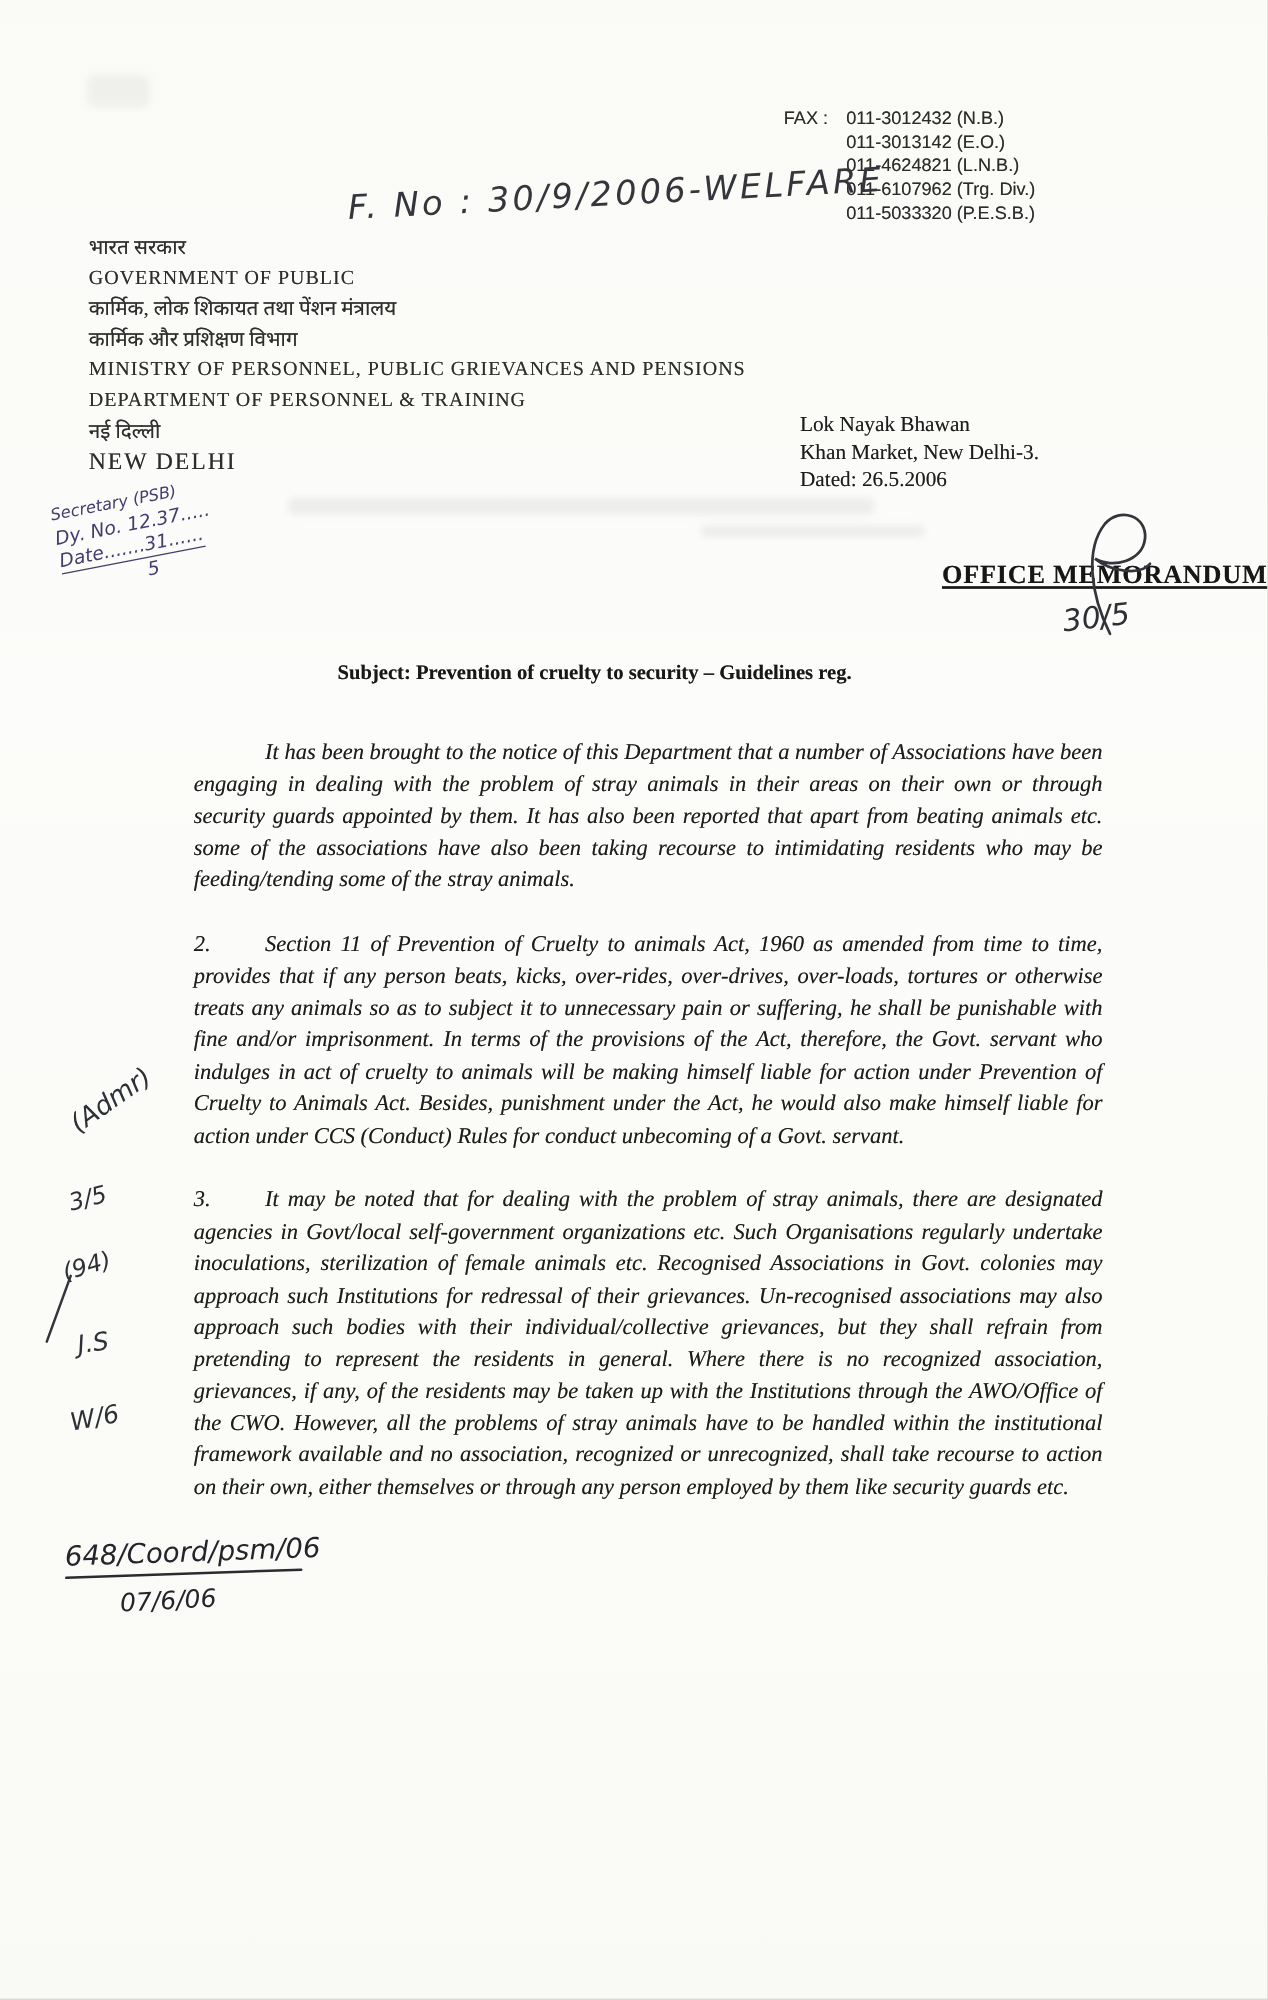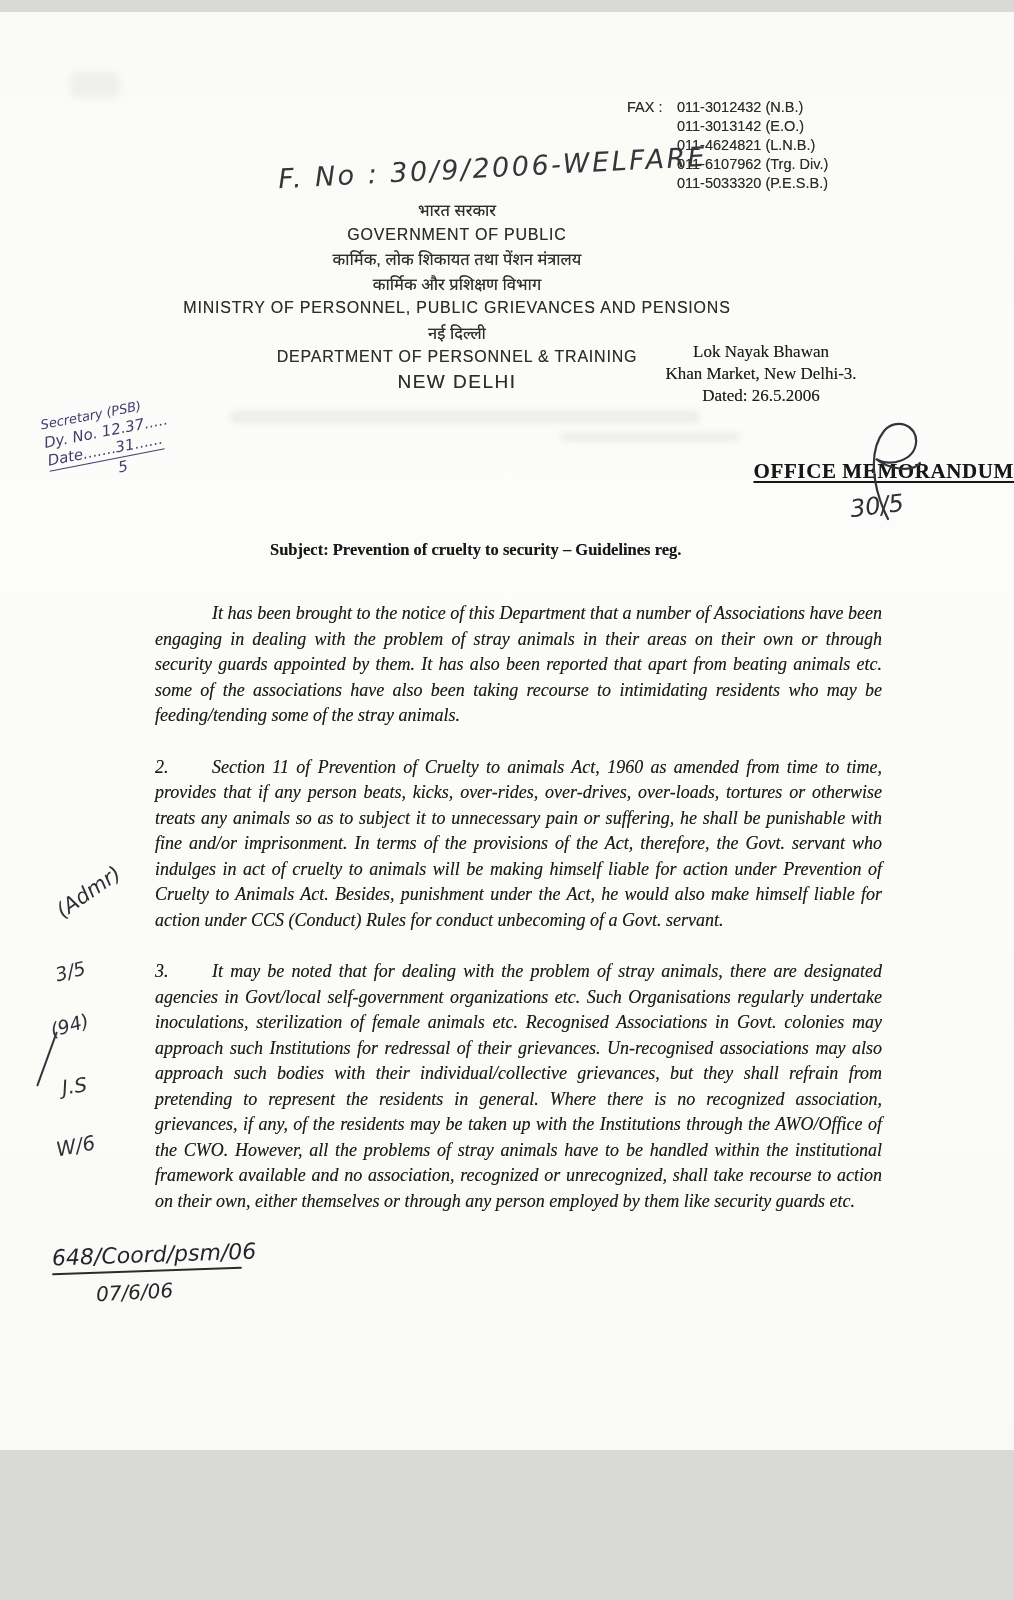--- a/index.html
+++ b/index.html
@@ -1,19 +1,19 @@
 <!DOCTYPE html>
 <html><head>
 <meta charset="utf-8">
 <style>
   html,body { margin:0; padding:0; background:#d9d9d6; }
   .page {
     position:relative;
-    width:1014px; height:1438px;
-    margin:12px auto;
+    width:1014px; height:1599px;
+    margin:0 auto;
     background:linear-gradient(180deg,#fafaf7 0%, #fcfcfa 35%, #fbfbf8 70%, #f9f9f6 100%);
     overflow:hidden;
     font-family:"Liberation Serif", serif;
     color:#1f1f1f;
   }
   .typed { text-shadow:0 0 0.5px rgba(35,35,35,0.55); }
 
   
   .fax-block {
     position:absolute; left:627px; top:86px;
@@ -28,33 +28,33 @@
   
   .fno {
     position:absolute; left:278px; top:140px;
     font-family:"DejaVu Sans", sans-serif; font-style:italic;
     font-size:27px; letter-spacing:2.5px; color:#34363c;
     transform:rotate(-3deg); white-space:nowrap;
   }
 
   
   .letterhead {
-    position:absolute; left:60px; top:186px; width:794px;
-    text-align:center; color:#2d2d2d;
-    font-family:Liberation Sans, sans-serif;
+    position:absolute; left:71px; top:186px; width:794px;
+    text-align:left; color:#2d2d2d;
+    font-family:Liberation Serif, serif;
   }
   .lh-line { line-height:24.5px; }
   .lh-en { font-size:16px; letter-spacing:0.8px; }
   .lh-hi { font-size:16.5px; }
   .lh-small { font-size:19px; letter-spacing:1.5px; }
 
   
   .address {
     position:absolute; left:640px; top:329px; width:242px;
-    text-align:center; font-size:17px; line-height:22px; color:#1d1d1d;
+    font-size:17px; line-height:22px; color:#1d1d1d;
   }
 
   
   .stamp {
     position:absolute; left:45px; top:392px;
     transform:rotate(-11deg);
     font-family:"DejaVu Sans", sans-serif; font-style:italic;
     color:#453c6e; line-height:18px; white-space:nowrap;
   }
   .stamp-l1 { font-size:13px; }
@@ -144,22 +144,22 @@
   </div>
 
   <div class="fno">F. No : 30/9/2006-WELFARE</div>
 
   <div class="letterhead typed">
     <div class="lh-line lh-hi">भारत सरकार</div>
     <div class="lh-line lh-en">GOVERNMENT OF PUBLIC</div>
     <div class="lh-line lh-hi">कार्मिक, लोक शिकायत तथा पेंशन मंत्रालय</div>
     <div class="lh-line lh-hi">कार्मिक और प्रशिक्षण विभाग</div>
     <div class="lh-line lh-en">MINISTRY OF PERSONNEL, PUBLIC GRIEVANCES AND PENSIONS</div>
+    <div class="lh-line lh-en">DEPARTMENT OF PERSONNEL &amp; TRAINING</div>
     <div class="lh-line lh-hi">नई दिल्ली</div>
-    <div class="lh-line lh-en">DEPARTMENT OF PERSONNEL &amp; TRAINING</div>
     <div class="lh-line lh-small">NEW DELHI</div>
   </div>
 
   <div class="address typed">
     <div>Lok Nayak Bhawan</div>
     <div>Khan Market, New Delhi-3.</div>
     <div>Dated: 26.5.2006</div>
   </div>
 
   <div class="stamp">

